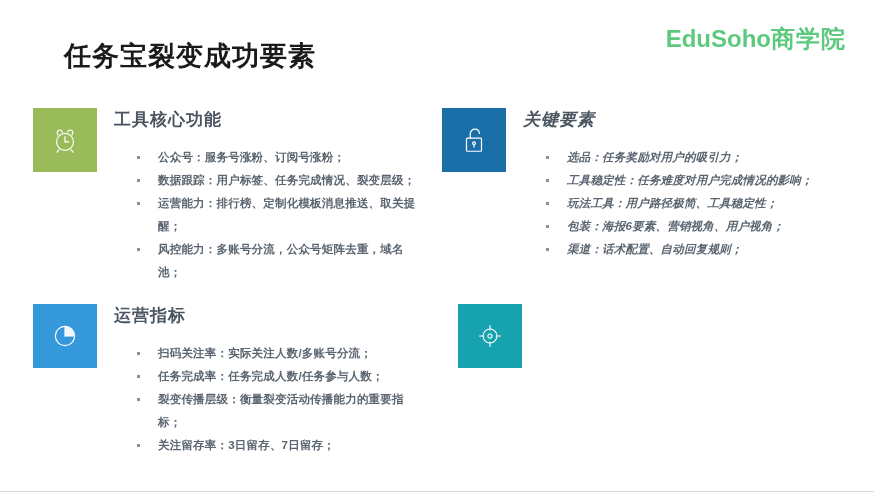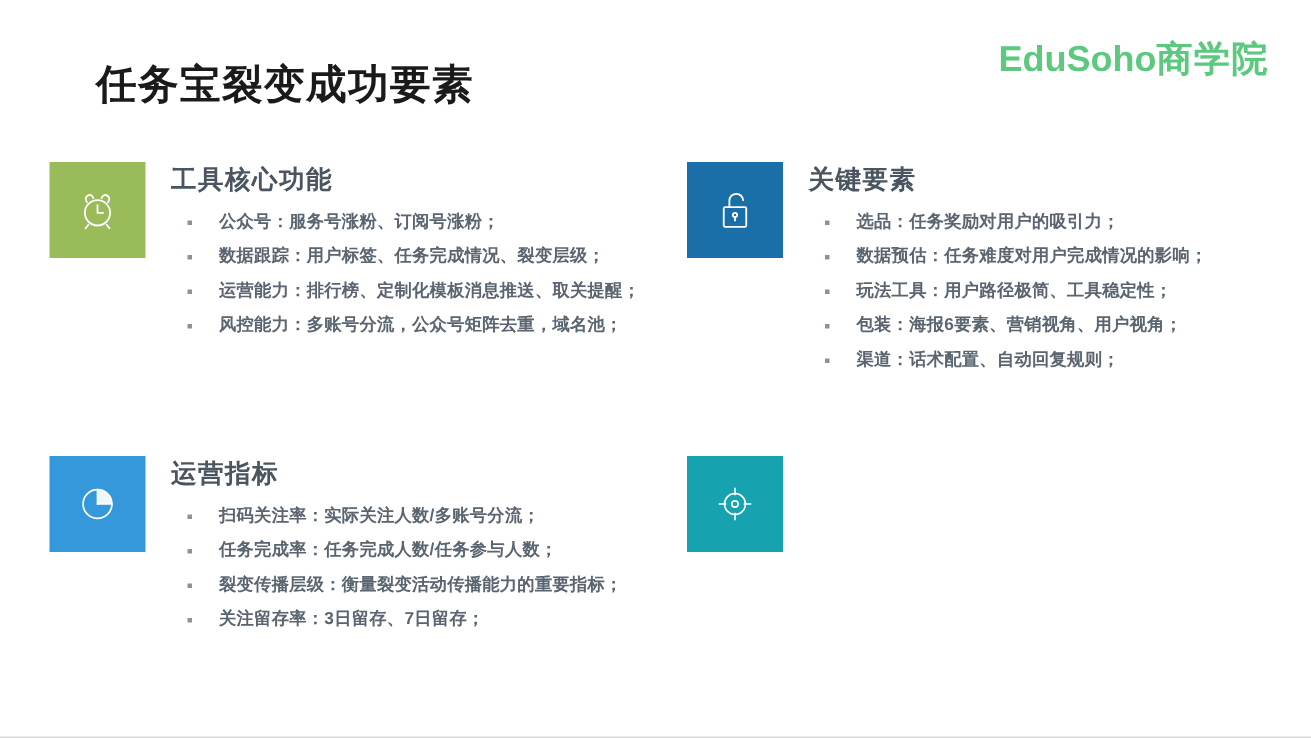--- a/index.html
+++ b/index.html
@@ -46,21 +46,21 @@
     letter-spacing: 1px;
   }
 
   
   .block {
     position: absolute;
     display: flex;
     align-items: flex-start;
   }
   #block-tools    { left: 33px;  top: 108px; width: 400px; }
-  #block-key      { left: 458px; top: 108px; width: 400px; }
+  #block-key      { left: 442px; top: 108px; width: 400px; font-style: italic; }
   #block-metrics  { left: 33px;  top: 304px; width: 400px; }
   #block-optimize { left: 458px; top: 304px; width: 400px; }
 
   .icon-box {
     width: 64px;
     height: 64px;
     flex: 0 0 64px;
     display: flex;
     align-items: center;
     justify-content: center;
@@ -75,21 +75,21 @@
   .block-heading {
     font-size: 17px;
     font-weight: bold;
     color: #4a5560;
     letter-spacing: 1px;
     margin: 0 0 7px 0;
     line-height: 1.2;
   }
   ul.bullets {
     list-style: none;
-    margin: 4px;
+    margin: 16px;
     padding: 0;
   }
   ul.bullets li {
     position: relative;
     padding-left: 28px;
     font-size: 11.5px;
     font-weight: bold;
     color: #5a6570;
     line-height: 23px;
     letter-spacing: 0.2px;
@@ -147,21 +147,21 @@
           <path d="M10 14 V9.5 C10 6.4 12.3 4.5 15 4.5 C17.7 4.5 19.6 6.6 19.8 9"></path>
           <circle cx="14" cy="19.5" r="1.5"></circle>
           <path d="M14 21 V23.5"></path>
         </svg>
       </span>
     </div>
     <div class="block-body">
       <div class="block-heading">关键要素</div>
       <ul class="bullets">
         <li>选品：任务奖励对用户的吸引力；</li>
-        <li>数据预估：任务难度对用户完成情况的影响；</li>
+        <li>工具稳定性：任务难度对用户完成情况的影响；</li>
         <li>玩法工具：用户路径极简、工具稳定性；</li>
         <li>包装：海报6要素、营销视角、用户视角；</li>
         <li>渠道：话术配置、自动回复规则；</li>
       </ul>
     </div>
   </div>
 
   <div class="block" id="block-metrics">
     <div class="icon-box" style="background:#3498db">
       <span>

